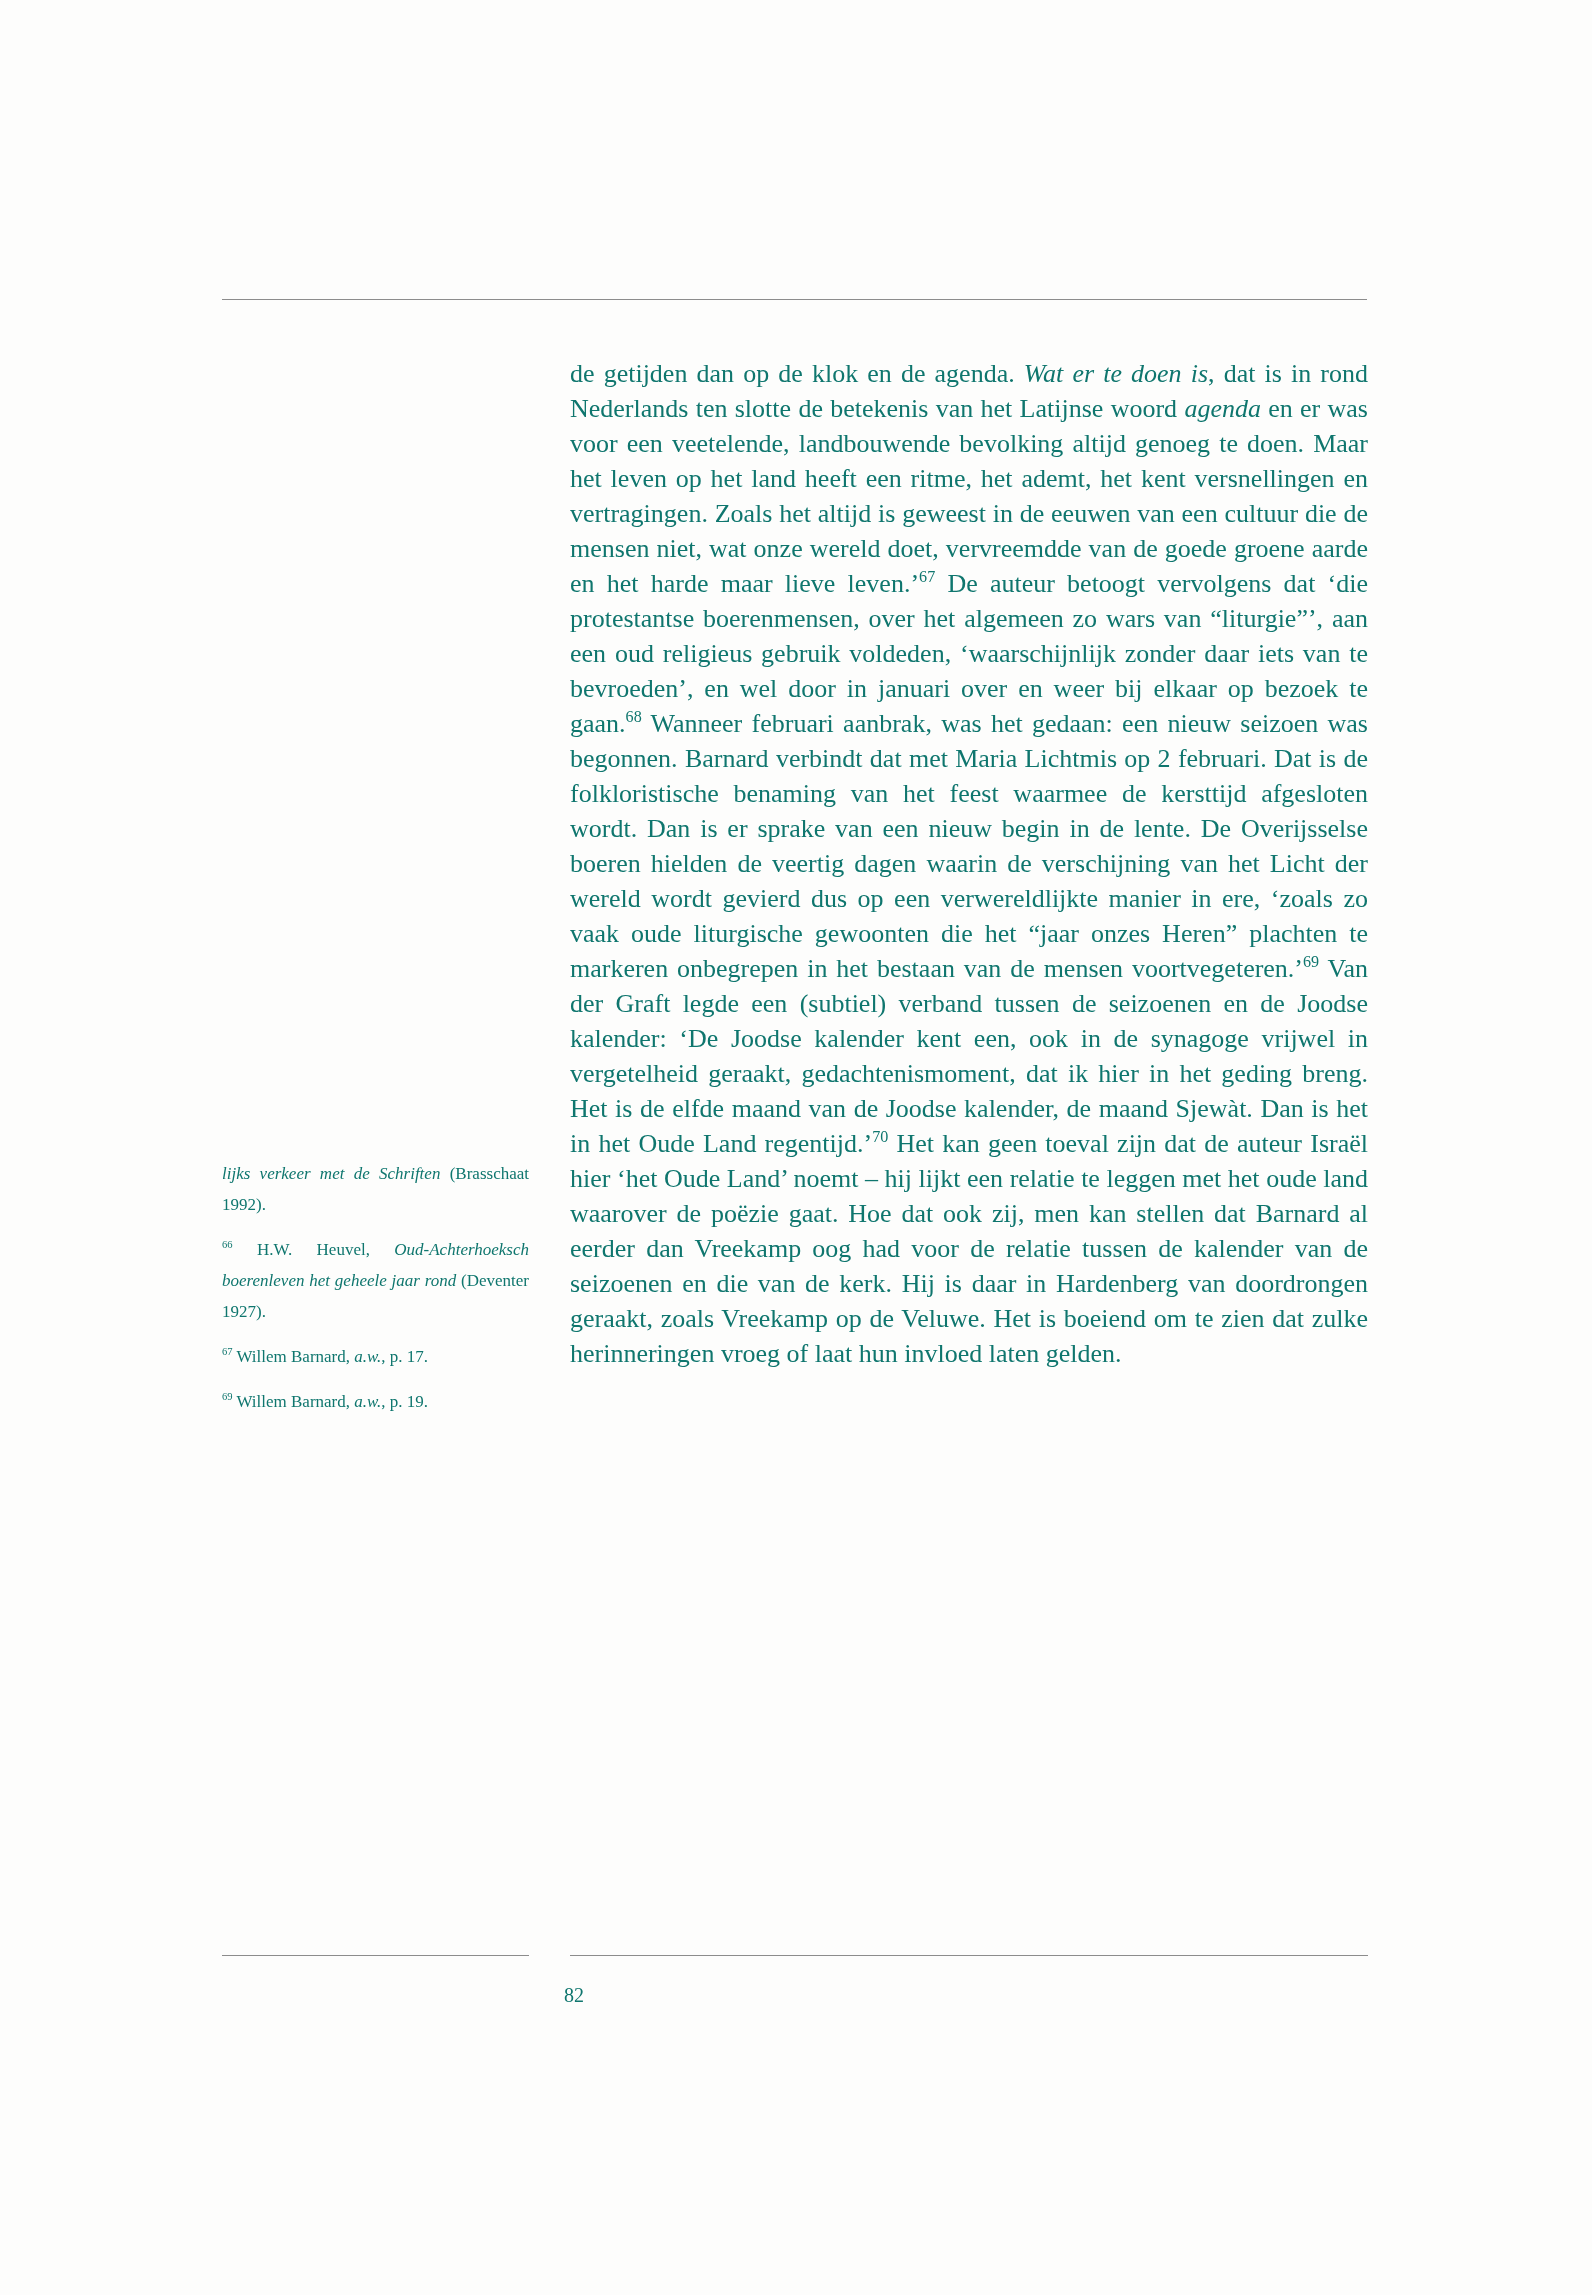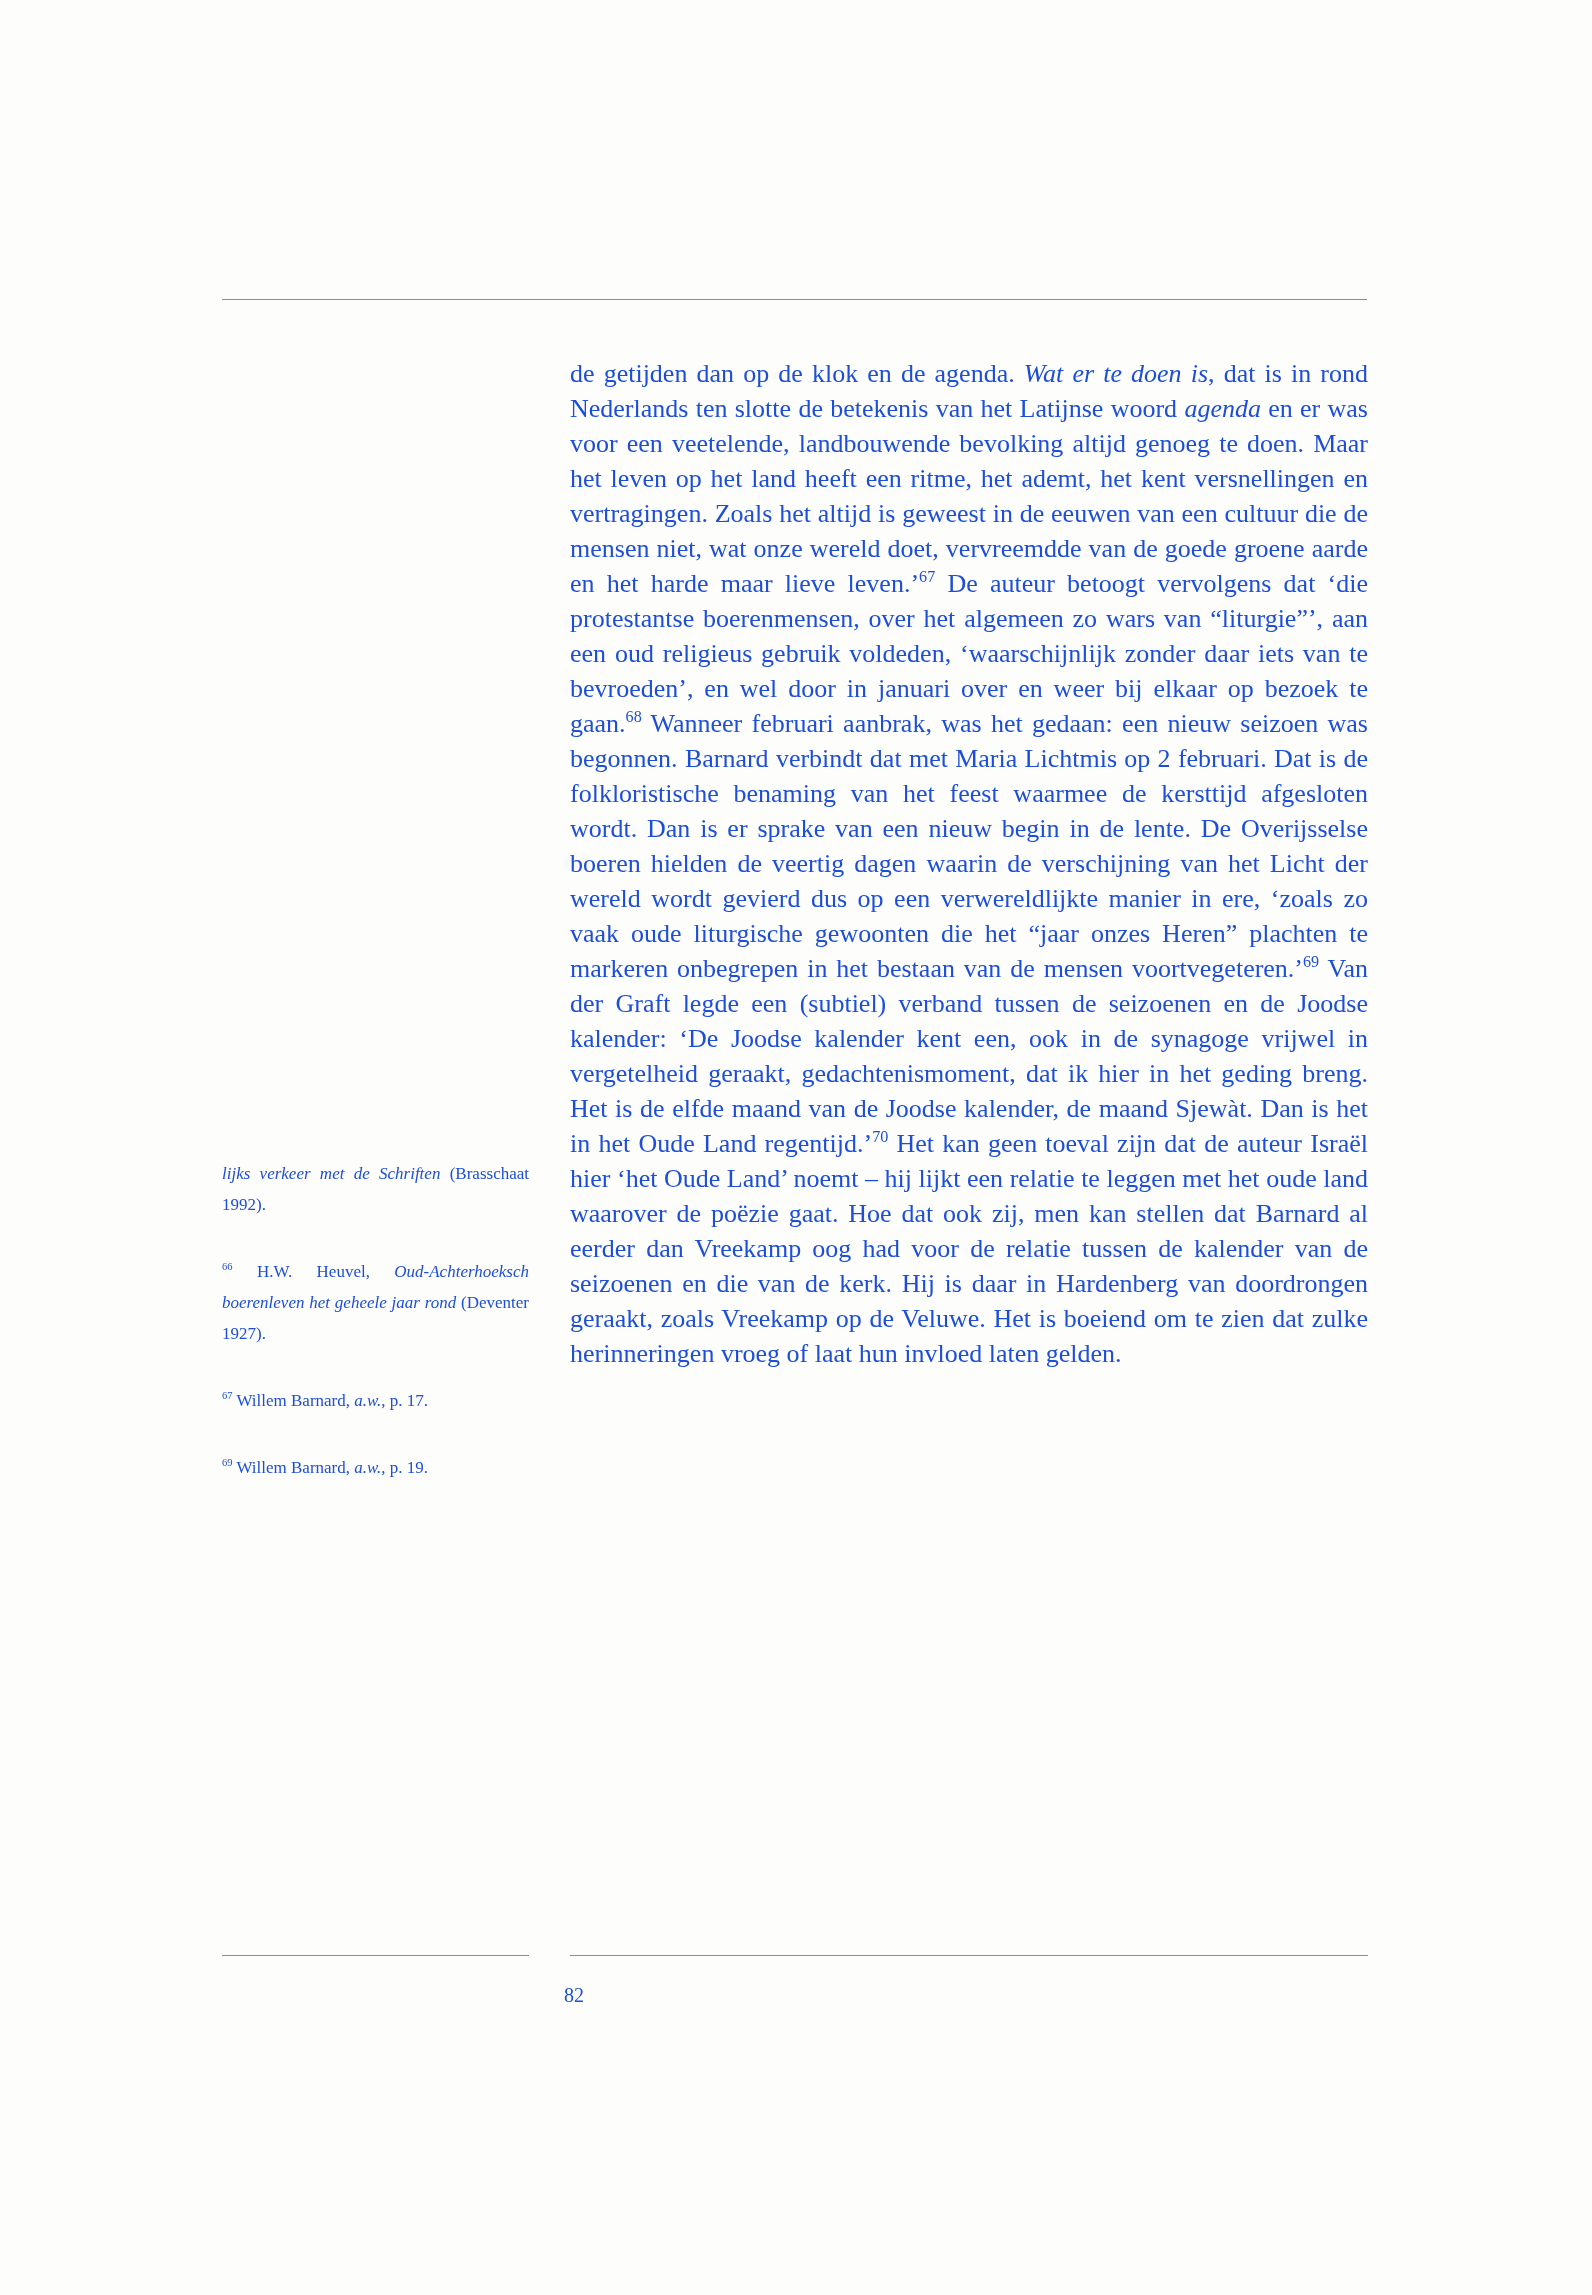--- a/index.html
+++ b/index.html
@@ -6,21 +6,21 @@
     margin: 0;
     padding: 0;
     background: #ffffff;
   }
   .page {
     position: relative;
     width: 1592px;
     height: 2295px;
     background: #fdfdfc;
     font-family: "Liberation Serif", "DejaVu Serif", serif;
-    color: #1d4ed8;
+    color: #0f766e;
     overflow: hidden;
   }
   .rule {
     position: absolute;
     height: 0;
     border-top: 1.7px solid #8c8c8c;
   }
   .top-rule {
     left: 222px;
     top: 299px;
@@ -48,21 +48,21 @@
   .margin-col {
     position: absolute;
     left: 222px;
     top: 1158px;
     width: 307px;
     font-size: 17px;
     line-height: 31px;
     text-align: justify;
   }
   .note + .note {
-    margin-top: 36px;
+    margin-top: 14px;
   }
   .italic {
     font-style: italic;
   }
   .sup {
     font-size: 62%;
     line-height: 0;
     vertical-align: super;
   }
   .page-number {

